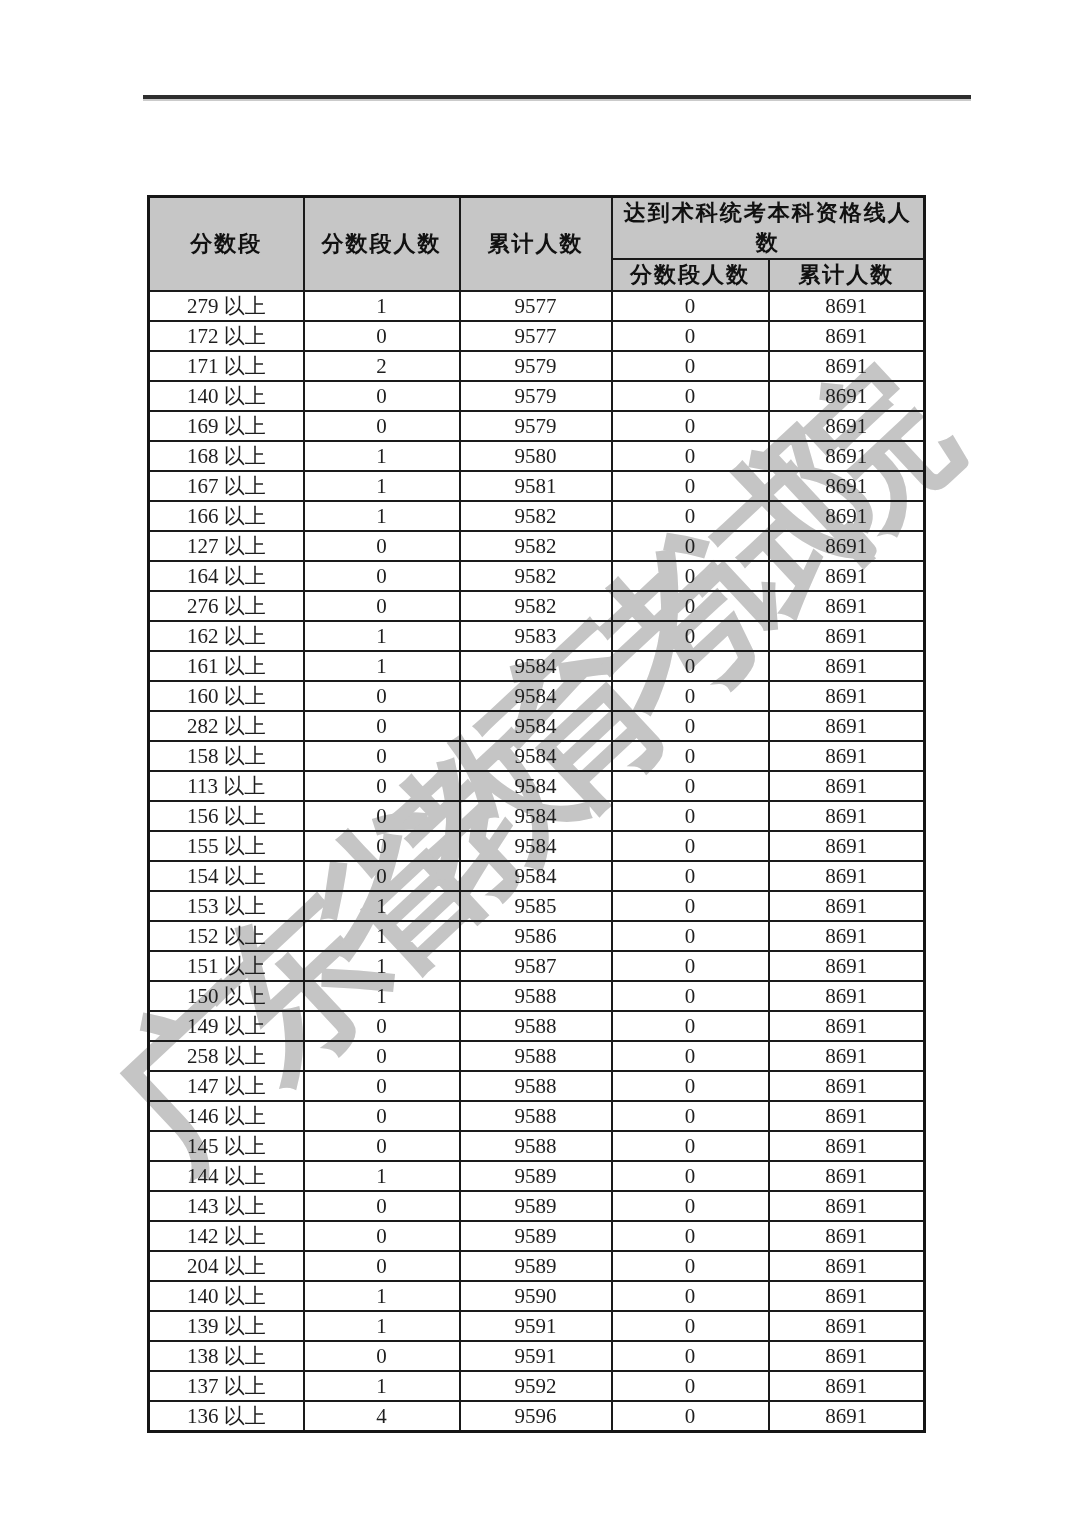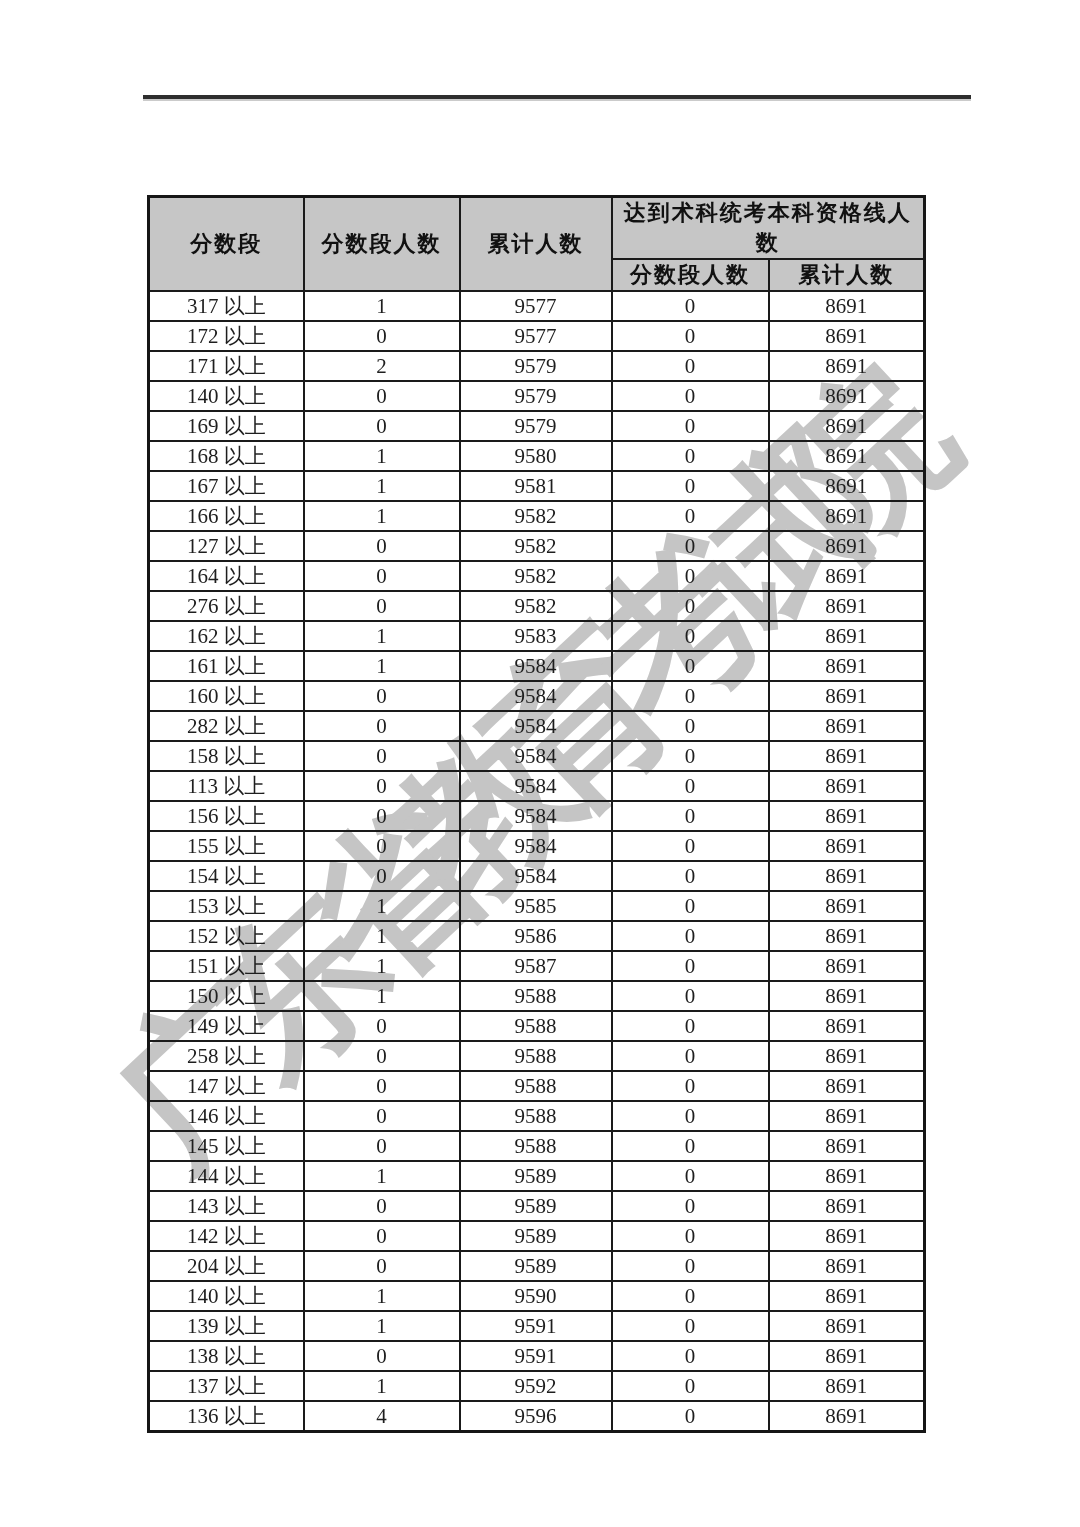--- a/index.html
+++ b/index.html
@@ -97,21 +97,21 @@
         <th rowspan="2">累计人数</th>
         <th colspan="2">达到术科统考本科资格线人数</th>
       </tr>
       <tr class="hrow2">
         <th>分数段人数</th>
         <th>累计人数</th>
       </tr>
     </thead>
     <tbody id="table-body">
   <tr>
-    <td>317 以上</td>
+    <td>279 以上</td>
     <td>1</td>
     <td>9577</td>
     <td>0</td>
     <td>8691</td>
   </tr>
 
   <tr>
     <td>172 以上</td>
     <td>0</td>
     <td>9577</td>

